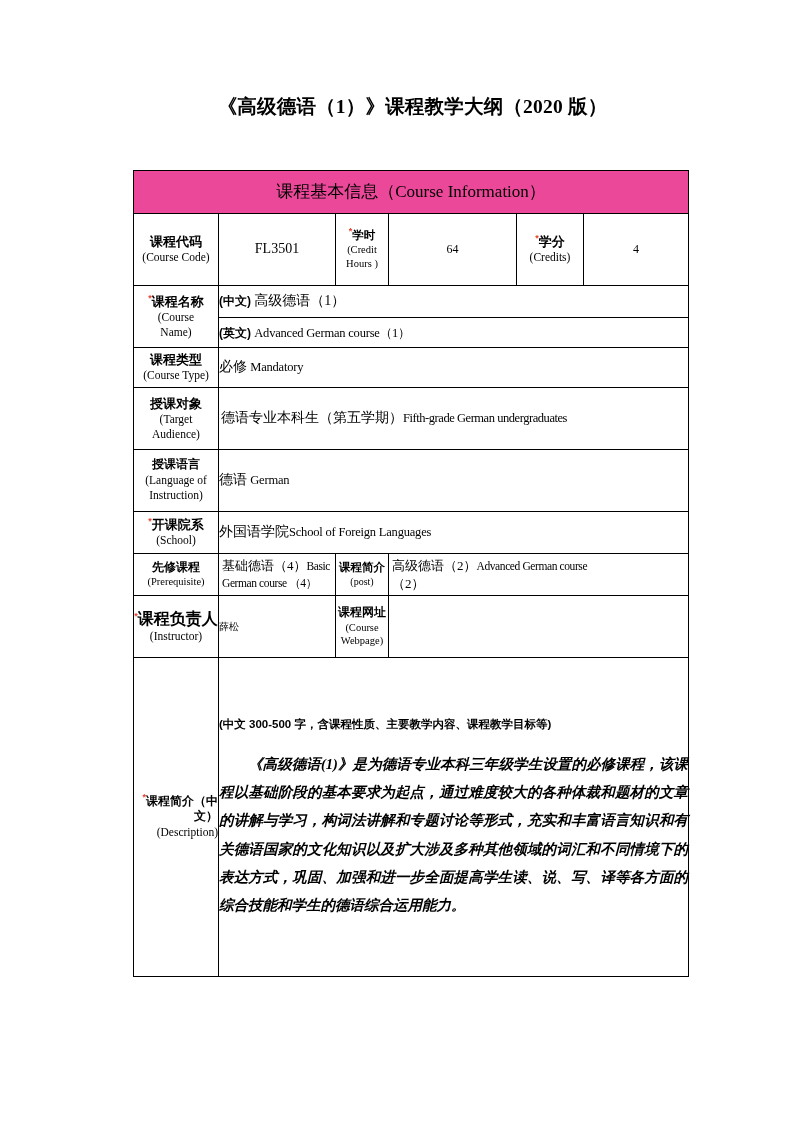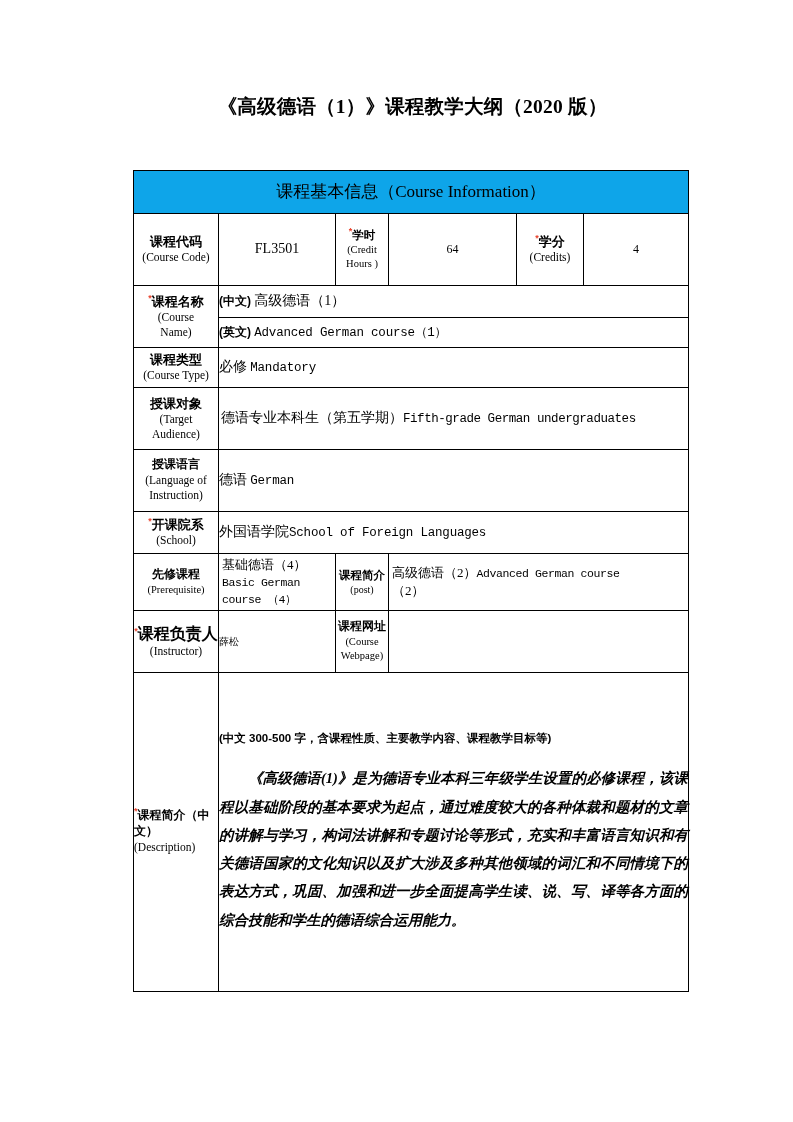--- a/index.html
+++ b/index.html
@@ -45,21 +45,21 @@
   table.info td {
     border: 1px solid #000000;
     padding: 0;
     vertical-align: middle;
     font-size: 13px;
     line-height: 1.32;
   }
 
   
   .hdr {
-    background: #0ea5e9;
+    background: #ec4899;
     text-align: center;
     height: 42px;
     font-size: 17px;
   }
   .hdr .cn { font-family: "Liberation Sans", "DejaVu Sans", sans-serif; font-size: 17px; }
   .hdr .en { font-family: "Liberation Serif", "DejaVu Serif", serif; font-size: 17px; }
 
   
   .lbl {
     text-align: center;
@@ -93,21 +93,21 @@
   .val .cnlbl {
     font-family: "Liberation Sans", "DejaVu Sans", sans-serif;
     font-size: 12px;
     font-weight: bold;
   }
   .val .cn {
     font-family: "Liberation Serif", "DejaVu Serif", serif;
     font-size: 14px;
   }
   .val .en {
-    font-family: Liberation Mono, monospace;
+    font-family: Liberation Serif, serif;
     font-size: 12.5px;
     letter-spacing: -0.2px;
   }
   .val.tight { font-size: 12.5px; line-height: 1.35; padding: 2px 2px 2px 3px; }
   .val.tight .cn { font-size: 13px; }
   .val.tight .en { font-size: 11.5px; letter-spacing: -0.4px; }
 
   
   .desc-cell {
     padding: 6px 10px 6px 10px;
@@ -123,21 +123,21 @@
   .desc-body {
     font-family: "Liberation Serif", "DejaVu Serif", serif;
     font-style: italic;
     font-size: 14.5px;
     line-height: 1.95;
     text-align: justify;
     text-justify: inter-ideograph;
     text-indent: 2em;
   }
   .desc-lbl {
-    text-align: left;
+    text-align: right;
     vertical-align: middle;
     margin-top: 48px;
   }
 </style>
 </head>
 <body>
 
 <div class="page">
 
   <div class="doc-title">《高级德语（1）》课程教学大纲（2020 版）</div>

